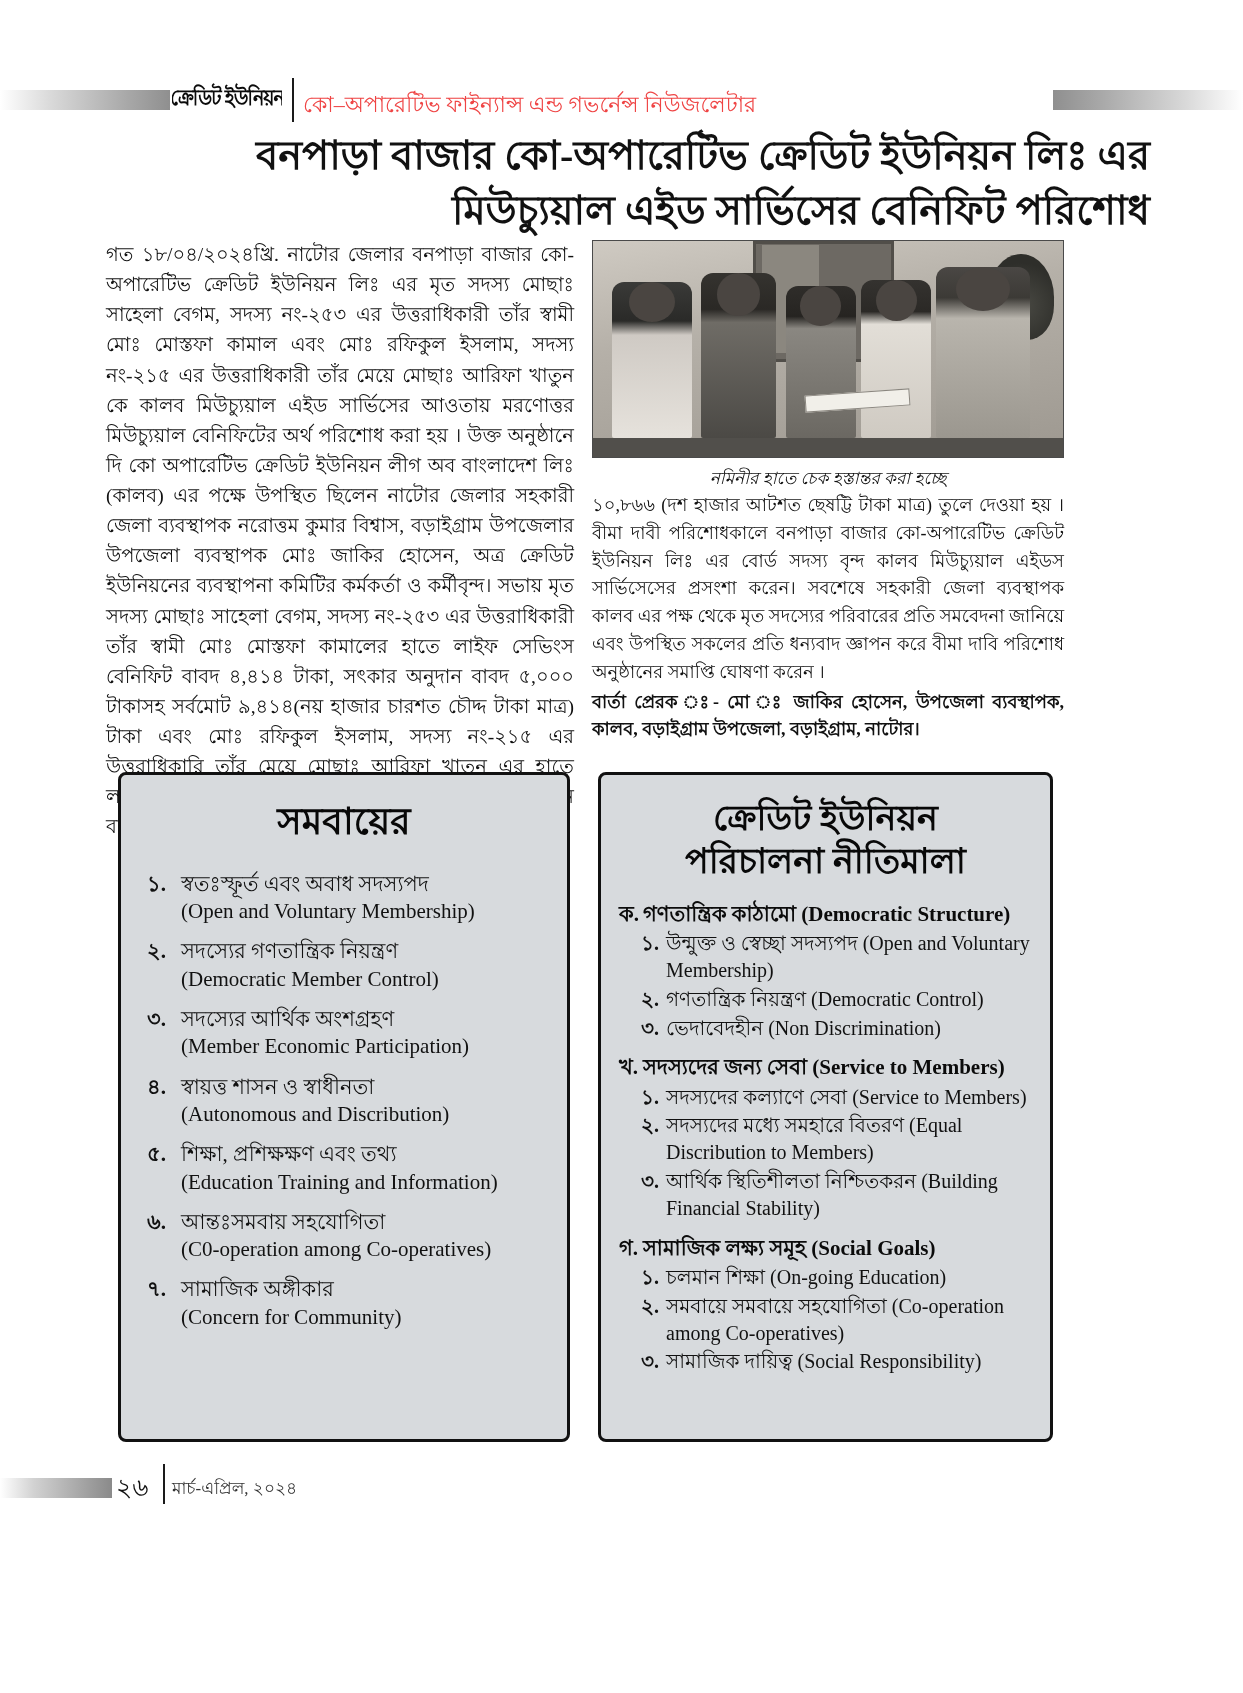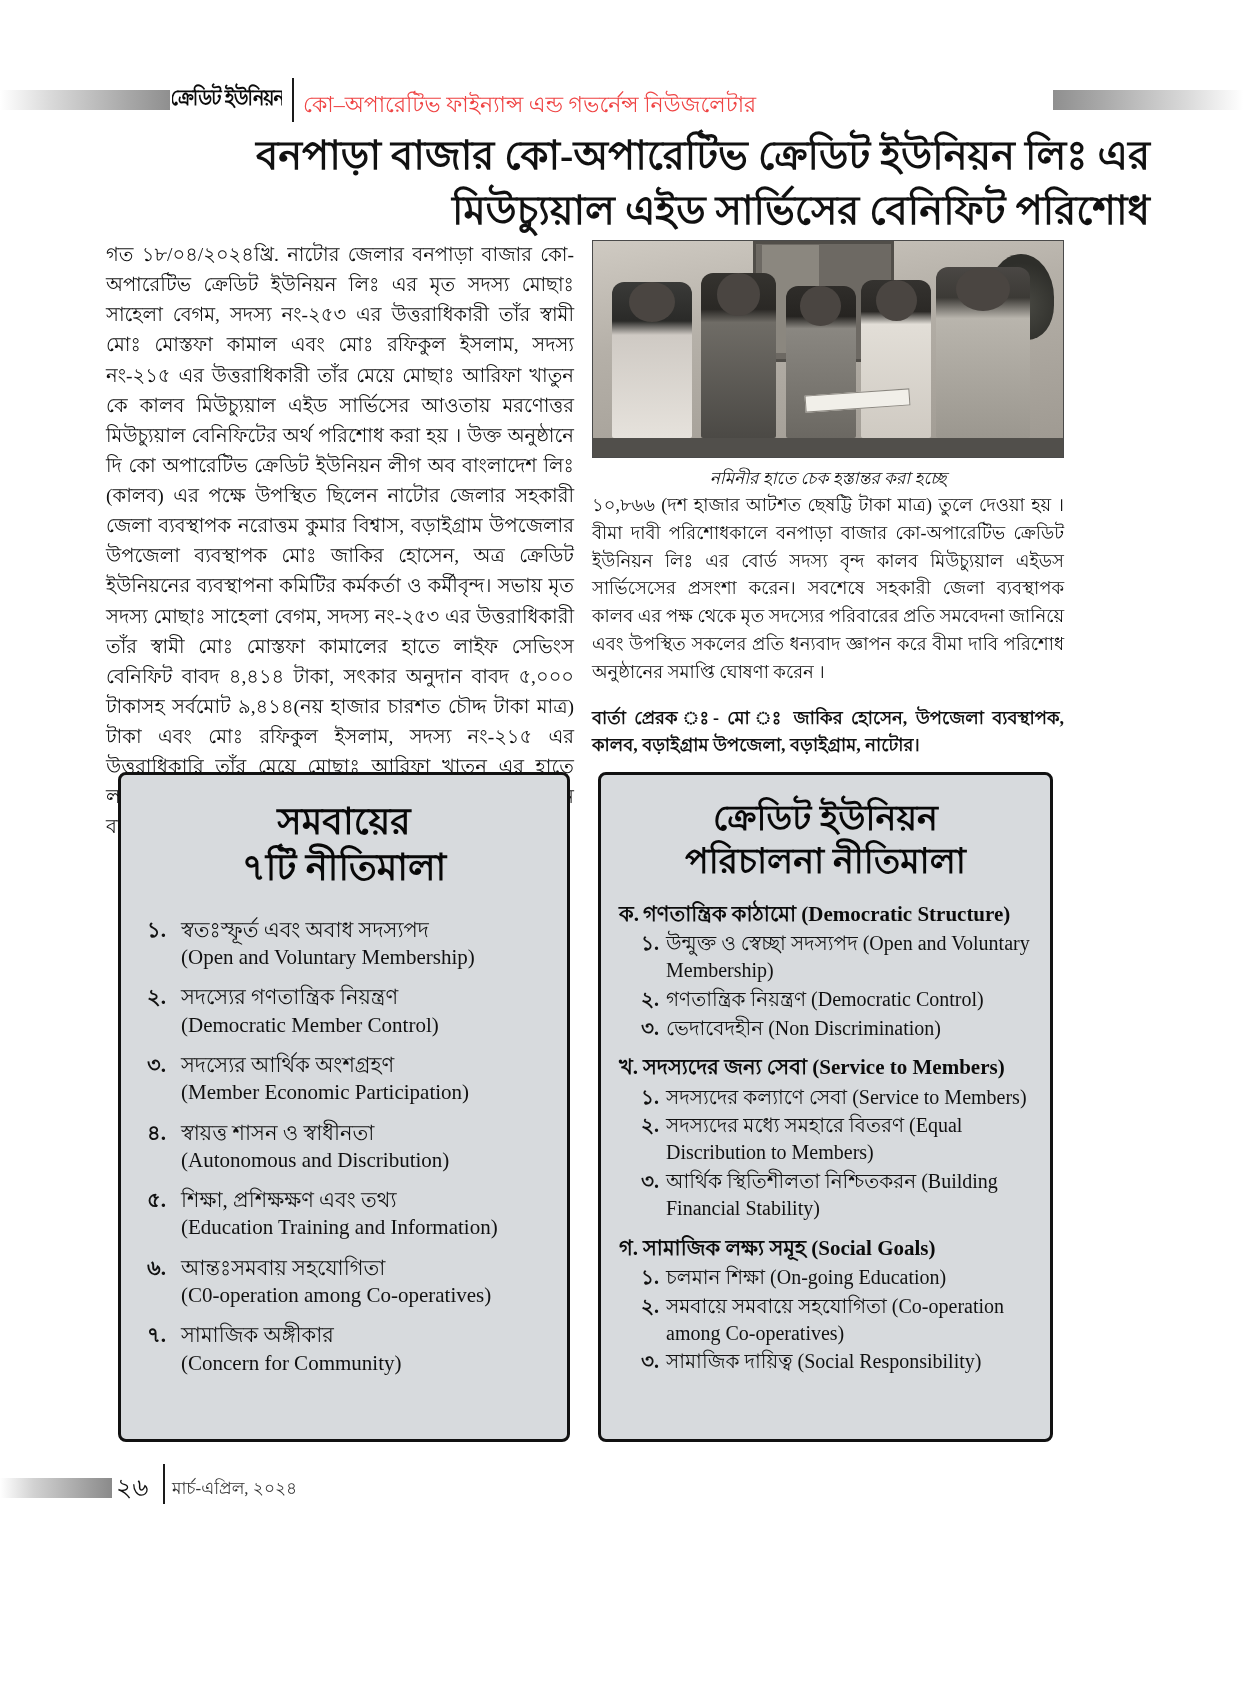--- a/index.html
+++ b/index.html
@@ -82,21 +82,21 @@
     font-size:17px;color:#111;margin-top:7px;
     font-style:italic;
   }
   .col-right{
     position:absolute;left:592px;top:492px;width:472px;
     font-size:18px;line-height:1.545;
     text-align:justify;text-justify:inter-word;
     color:#111;
   }
   .byline{
-    font-weight:bold;display:block;margin-top:18px;text-align:justify;
+    font-weight:bold;display:block;margin-top:2px;text-align:justify;
   }
   
   .box{
     position:absolute;
     background:#d7dadd;
     border:3px solid #111;
     border-radius:8px;
     box-sizing:border-box;
   }
   .box-left{left:118px;top:772px;width:452px;height:670px;}
@@ -190,21 +190,20 @@
   </div>
 
   <div class="col-right">
     <span>১০,৮৬৬ (দশ হাজার আটশত ছেষট্টি টাকা মাত্র) তুলে দেওয়া হয় । বীমা দাবী পরিশোধকালে বনপাড়া বাজার কো-অপারেটিভ ক্রেডিট ইউনিয়ন লিঃ এর বোর্ড সদস্য বৃন্দ কালব মিউচ্যুয়াল এইডস সার্ভিসেসের প্রসংশা করেন। সবশেষে সহকারী জেলা ব্যবস্থাপক কালব এর পক্ষ থেকে মৃত সদস্যের পরিবারের প্রতি সমবেদনা জানিয়ে এবং উপস্থিত সকলের প্রতি ধন্যবাদ জ্ঞাপন করে বীমা দাবি পরিশোধ অনুষ্ঠানের সমাপ্তি ঘোষণা করেন ।</span>
     <span class="byline">বার্তা প্রেরক ঃ- মো ঃ জাকির হোসেন, উপজেলা ব্যবস্থাপক, কালব, বড়াইগ্রাম উপজেলা, বড়াইগ্রাম, নাটোর।</span>
   </div>
 
   <div class="box box-left">
     <div class="box-title">
       <div>সমবায়ের</div>
-      <div>৭টি নীতিমালা</div>
     </div>
     <ul class="plist" id="left-list">
         <li>
           <span class="num">১.</span>
           <span class="txt">
             <span class="bn">স্বতঃস্ফূর্ত এবং অবাধ সদস্যপদ</span>
             <span class="en">(Open and Voluntary Membership)</span>
           </span>
         </li>
         <li>

